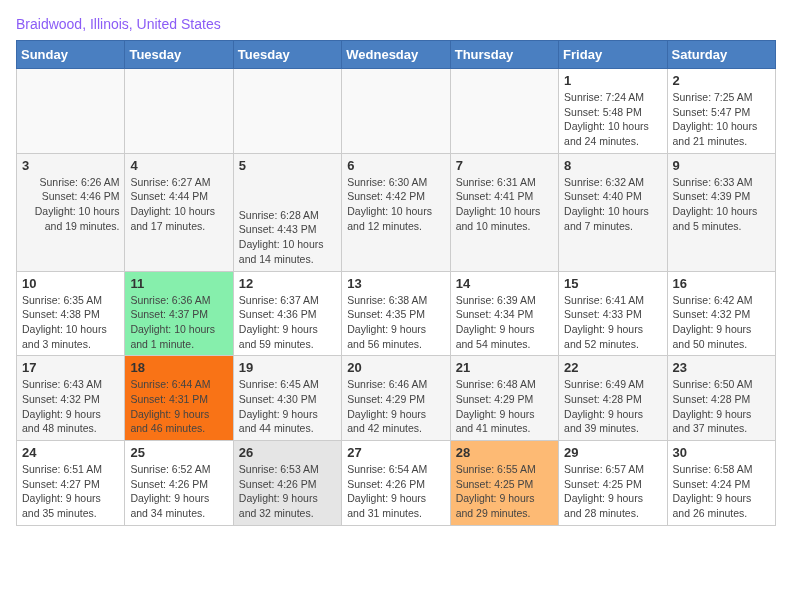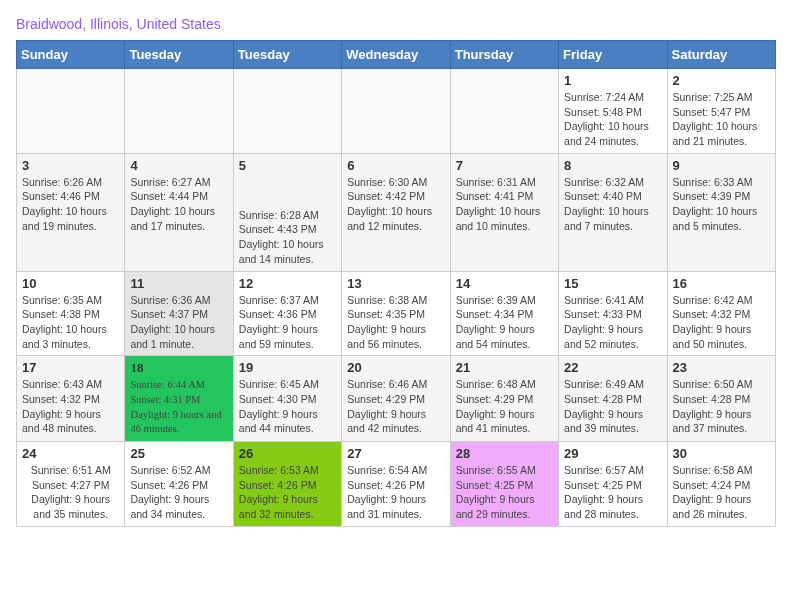--- a/index.html
+++ b/index.html
@@ -111,21 +111,21 @@
         <td style="background: rgb(255, 255, 255);">
           <div class="day-number">2</div>
           <div class="day-info" style="white-space: pre-line;">Sunrise: 7:25 AM
 Sunset: 5:47 PM
 Daylight: 10 hours and 21 minutes.</div>
         </td>
       </tr>
       <tr>
         <td style="background: rgb(245, 245, 245);">
           <div class="day-number">3</div>
-          <div class="day-info" style="white-space: pre-line;">Sunrise: 6:26 AM
+          <div class="day-info" style="white-space: pre-line; text-align: right;">Sunrise: 6:26 AM
 Sunset: 4:46 PM
 Daylight: 10 hours and 19 minutes.</div>
         </td>
         <td style="background: rgb(245, 245, 245);">
           <div class="day-number">4</div>
           <div class="day-info" style="white-space: pre-line;">Sunrise: 6:27 AM
 Sunset: 4:44 PM
 Daylight: 10 hours and 17 minutes.</div>
         </td>
         <td style="background: rgb(245, 245, 245);">
@@ -159,21 +159,21 @@
 Daylight: 10 hours and 5 minutes.</div>
         </td>
       </tr>
       <tr>
         <td style="background: rgb(255, 255, 255);">
           <div class="day-number">10</div>
           <div class="day-info" style="white-space: pre-line;">Sunrise: 6:35 AM
 Sunset: 4:38 PM
 Daylight: 10 hours and 3 minutes.</div>
         </td>
-        <td style="background: #e5e5e5;">
+        <td style="background: #86efac;">
           <div class="day-number">11</div>
           <div class="day-info" style="white-space: pre-line;">Sunrise: 6:36 AM
 Sunset: 4:37 PM
 Daylight: 10 hours and 1 minute.</div>
         </td>
         <td style="background: rgb(255, 255, 255);">
           <div class="day-number">12</div>
           <div class="day-info" style="white-space: pre-line;">Sunrise: 6:37 AM
 Sunset: 4:36 PM
 Daylight: 9 hours and 59 minutes.</div>
@@ -203,21 +203,21 @@
 Daylight: 9 hours and 50 minutes.</div>
         </td>
       </tr>
       <tr>
         <td style="background: rgb(245, 245, 245);">
           <div class="day-number">17</div>
           <div class="day-info" style="white-space: pre-line;">Sunrise: 6:43 AM
 Sunset: 4:32 PM
 Daylight: 9 hours and 48 minutes.</div>
         </td>
-        <td style="background: #22c55e; font-family: Liberation Serif, serif;">
+        <td style="background: #f97316;">
           <div class="day-number">18</div>
           <div class="day-info" style="white-space: pre-line;">Sunrise: 6:44 AM
 Sunset: 4:31 PM
 Daylight: 9 hours and 46 minutes.</div>
         </td>
         <td style="background: rgb(245, 245, 245);">
           <div class="day-number">19</div>
           <div class="day-info" style="white-space: pre-line;">Sunrise: 6:45 AM
 Sunset: 4:30 PM
 Daylight: 9 hours and 44 minutes.</div>
@@ -243,43 +243,43 @@
         <td style="background: rgb(245, 245, 245);">
           <div class="day-number">23</div>
           <div class="day-info" style="white-space: pre-line;">Sunrise: 6:50 AM
 Sunset: 4:28 PM
 Daylight: 9 hours and 37 minutes.</div>
         </td>
       </tr>
       <tr>
         <td style="background: rgb(255, 255, 255);">
           <div class="day-number">24</div>
-          <div class="day-info" style="white-space: pre-line; text-align: center;">Sunrise: 6:51 AM
+          <div class="day-info" style="white-space: pre-line;">Sunrise: 6:51 AM
 Sunset: 4:27 PM
 Daylight: 9 hours and 35 minutes.</div>
         </td>
         <td style="background: rgb(255, 255, 255);">
           <div class="day-number">25</div>
           <div class="day-info" style="white-space: pre-line;">Sunrise: 6:52 AM
 Sunset: 4:26 PM
 Daylight: 9 hours and 34 minutes.</div>
         </td>
-        <td style="background: #84cc16;">
+        <td style="background: #e5e5e5;">
           <div class="day-number">26</div>
           <div class="day-info" style="white-space: pre-line;">Sunrise: 6:53 AM
 Sunset: 4:26 PM
 Daylight: 9 hours and 32 minutes.</div>
         </td>
         <td style="background: rgb(255, 255, 255);">
           <div class="day-number">27</div>
           <div class="day-info" style="white-space: pre-line;">Sunrise: 6:54 AM
 Sunset: 4:26 PM
 Daylight: 9 hours and 31 minutes.</div>
         </td>
-        <td style="background: #f0abfc;">
+        <td style="background: #fdba74;">
           <div class="day-number">28</div>
           <div class="day-info" style="white-space: pre-line;">Sunrise: 6:55 AM
 Sunset: 4:25 PM
 Daylight: 9 hours and 29 minutes.</div>
         </td>
         <td style="background: rgb(255, 255, 255);">
           <div class="day-number">29</div>
           <div class="day-info" style="white-space: pre-line;">Sunrise: 6:57 AM
 Sunset: 4:25 PM
 Daylight: 9 hours and 28 minutes.</div>

